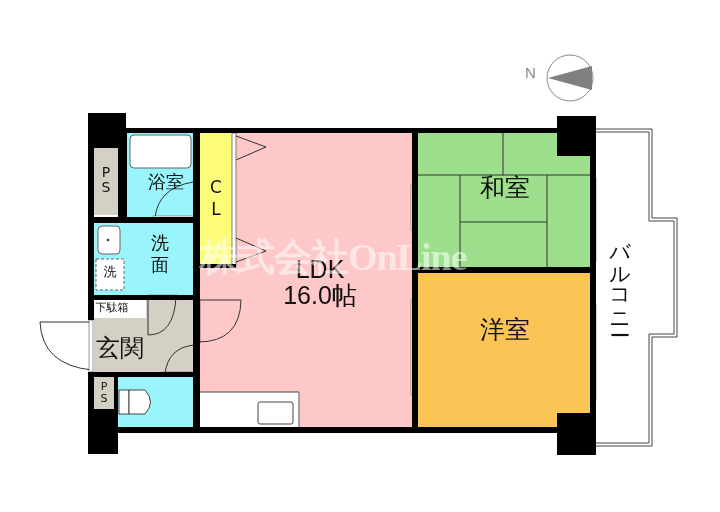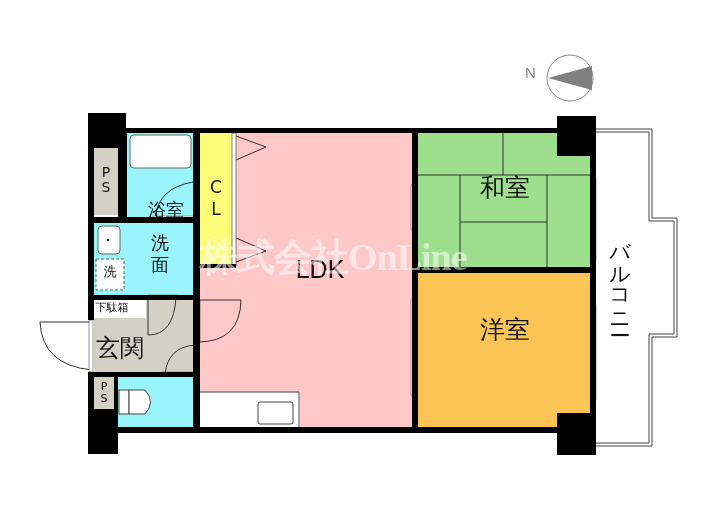--- a/index.html
+++ b/index.html
@@ -102,37 +102,38 @@
 <div class="wall" style="left:412px;top:133px;width:6px;height:294px;"></div>
 <div class="wall" style="left:418px;top:267px;width:175px;height:6px;"></div>
 <div class="wall" style="left:590px;top:133px;width:6px;height:300px;"></div>
 <div class="wall" style="left:557px;top:116px;width:39px;height:40px;"></div>
 <div class="wall" style="left:557px;top:413px;width:39px;height:42px;"></div>
 
 <div class="lbl" style="left:96px;top:165px;width:20px;font-size:14px;">
   <span>P</span><br>
   <span>S</span>
 </div>
-<div class="lbl" style="left:128px;top:201px;width:76px;font-size:18px;">浴室</div>
+<div class="lbl" style="left:128px;top:173px;width:76px;font-size:18px;">浴室</div>
 <div class="lbl" style="left:140px;top:232px;width:40px;font-size:18px;line-height:1.2;">
   <span style="display:inline-block;width:20px;word-break:break-all;">洗面</span>
 </div>
 <div class="lbl" style="left:96px;top:265px;width:28px;font-size:13px;">洗</div>
 <div class="lbl" style="left:203px;top:176px;width:26px;font-size:17px;line-height:1.3;">
   <span>C</span><br>
   <span>L</span>
 </div>
 <div class="lbl" style="left:94px;top:302px;width:36px;font-size:11px;">下駄箱</div>
 <div class="lbl" style="left:94px;top:336px;width:52px;font-size:24px;">玄関</div>
 <div class="lbl" style="left:95px;top:381px;width:18px;font-size:11px;">
   <span>P</span><br>
   <span>S</span>
 </div>
 <div class="lbl" style="left:250px;top:256px;width:140px;font-size:25px;font-family:'Liberation Sans',sans-serif;">
   <span>LDK</span><br>
+  <span>16.0帖</span>
 </div>
 <div class="lbl" style="left:440px;top:174px;width:130px;font-size:25px;font-family:'Liberation Sans',sans-serif;">
   <span>和室</span><br>
 </div>
 <div class="lbl" style="left:440px;top:316px;width:130px;font-size:25px;font-family:'Liberation Sans',sans-serif;">
   <span>洋室</span><br>
 </div>
 <div class="lbl" style="left:606px;top:228px;width:24px;font-size:21px;writing-mode:vertical-rl;line-height:1;">バルコニー</div>
 
 <div class="abs" style="left:200px;top:232px;width:330px;font-size:38px;font-weight:bold;color:rgba(255,255,255,0.55);font-family:Liberation Serif, serif;white-space:nowrap;letter-spacing:-1px;">株式会社OnLine</div>

